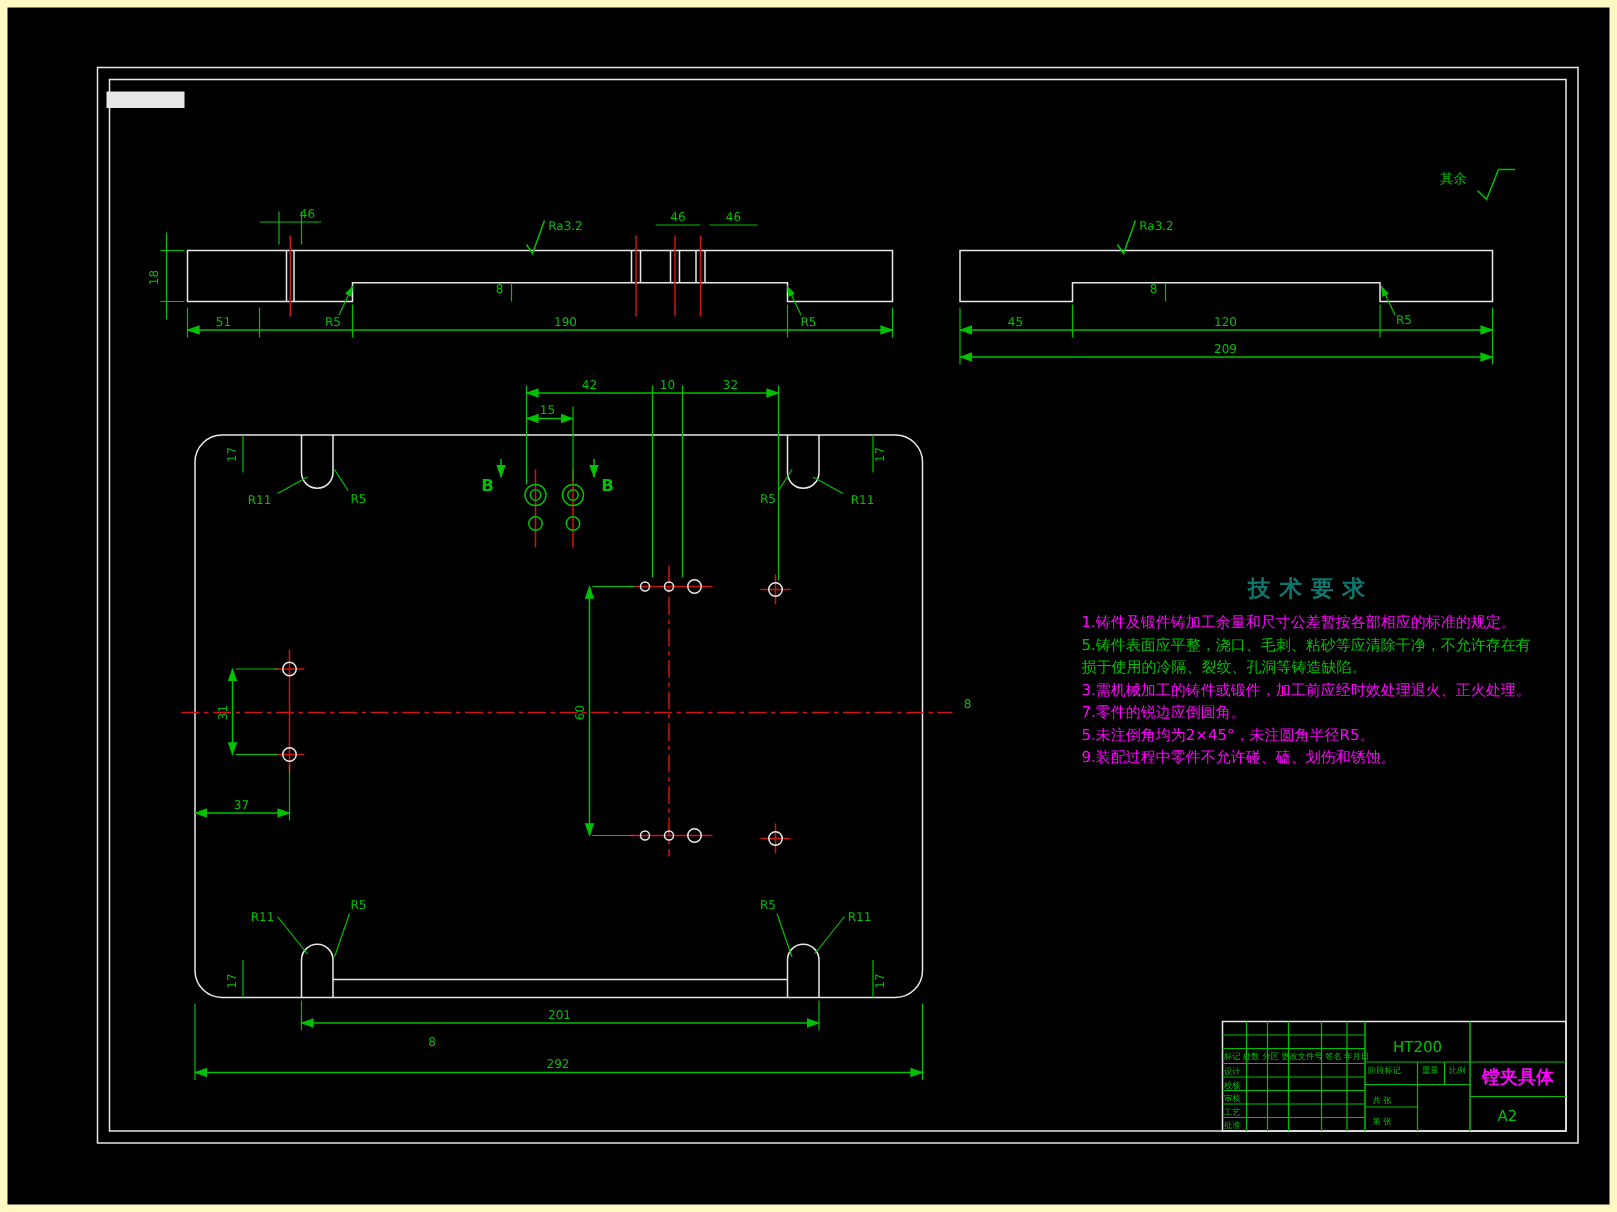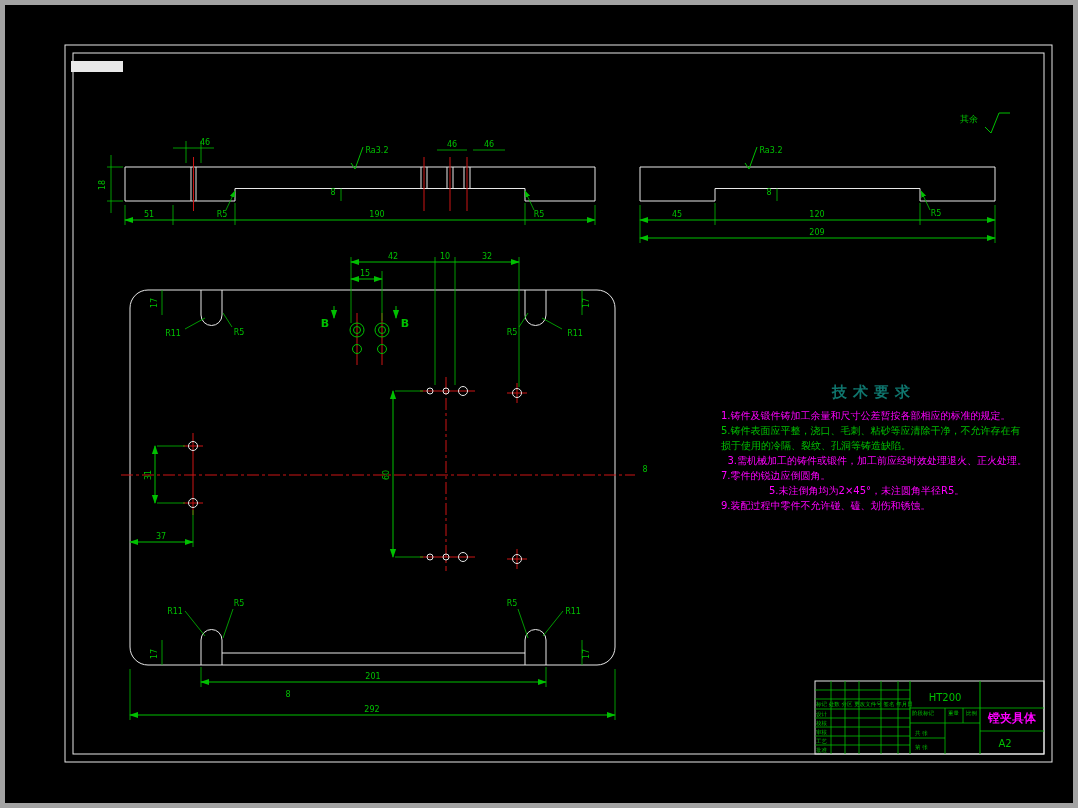--- a/index.html
+++ b/index.html
@@ -1,18 +1,18 @@
 <!DOCTYPE html>
 <html><head>
 <meta charset="utf-8">
 <style>
   html,body{margin:0;padding:0;background:#000;}
   .stage{
     position:relative;width:1078px;height:808px;box-sizing:border-box;
-    background:#000;border:5px solid #a3a3a3;overflow:hidden;
+    background:#000;border:5px solid #fef9c3;overflow:hidden;
     font-family:"DejaVu Sans",sans-serif;
   }
   svg{position:absolute;left:0;top:0;}
   .w{stroke:#e8e8e8;fill:none;stroke-width:1;}
   .wf{fill:#e8e8e8;stroke:none;}
   .g{stroke:#00c000;fill:none;stroke-width:1;}
   .gt{stroke:#00c000;fill:none;stroke-width:0.8;}
   .r{stroke:#cc1515;fill:none;stroke-width:1;}
   .rd{stroke:#cc1515;fill:none;stroke-width:1;stroke-dasharray:12 3 3 3;}
   text{font-family:"DejaVu Sans",sans-serif;stroke:none;}
@@ -295,18 +295,18 @@
     <text class="tbs" x="961" y="710">比例</text>
     <text class="tbs" x="910" y="730">共 张</text>
     <text class="tbs" x="910" y="744">第 张</text>
   </g>
 </svg>
 
 <div class="tech">
   <div class="tech-title">技术要求</div>
   <div class="item" style="color: rgb(255, 0, 255);">1.铸件及锻件铸加工余量和尺寸公差暂按各部相应的标准的规定。</div>
   <div class="item" style="color: rgb(0, 192, 0);">5.铸件表面应平整，浇口、毛刺、粘砂等应清除干净，不允许存在有损于使用的冷隔、裂纹、孔洞等铸造缺陷。</div>
-  <div class="item" style="color: rgb(255, 0, 255); text-align: right;">3.需机械加工的铸件或锻件，加工前应经时效处理退火、正火处理。</div>
+  <div class="item" style="color: rgb(255, 0, 255);">3.需机械加工的铸件或锻件，加工前应经时效处理退火、正火处理。</div>
   <div class="item" style="color: rgb(255, 0, 255);">7.零件的锐边应倒圆角。</div>
-  <div class="item" style="color: rgb(255, 0, 255); margin-left: 48px;">5.未注倒角均为2×45°，未注圆角半径R5。</div>
+  <div class="item" style="color: rgb(255, 0, 255);">5.未注倒角均为2×45°，未注圆角半径R5。</div>
   <div class="item" style="color: rgb(255, 0, 255);">9.装配过程中零件不允许碰、磕、划伤和锈蚀。</div>
 </div>
 </div>
 
 </body></html>

